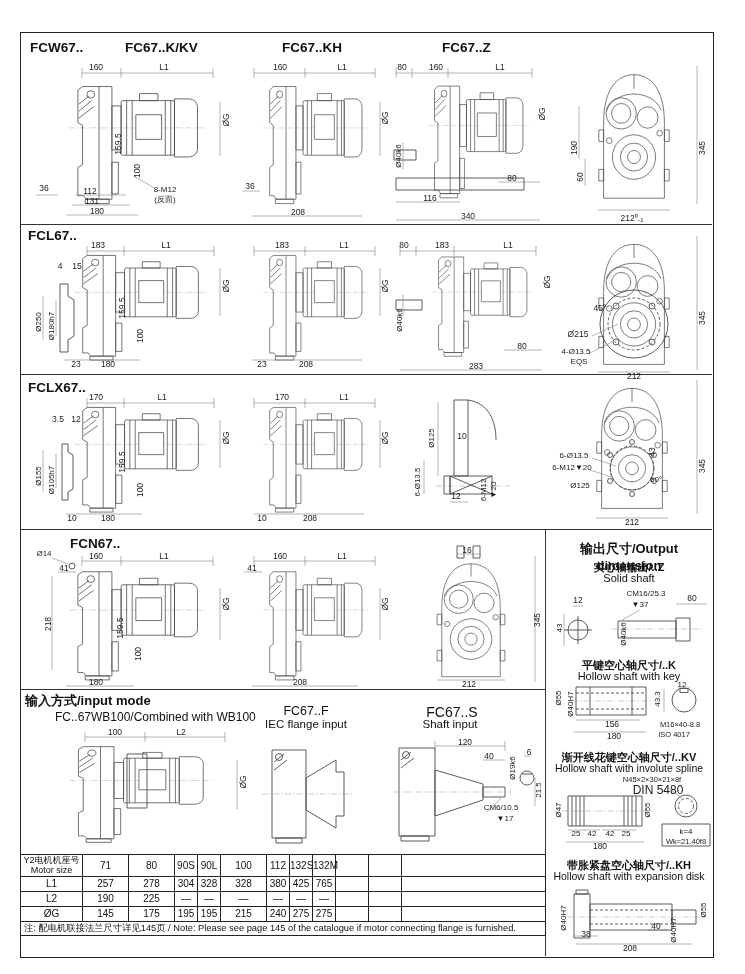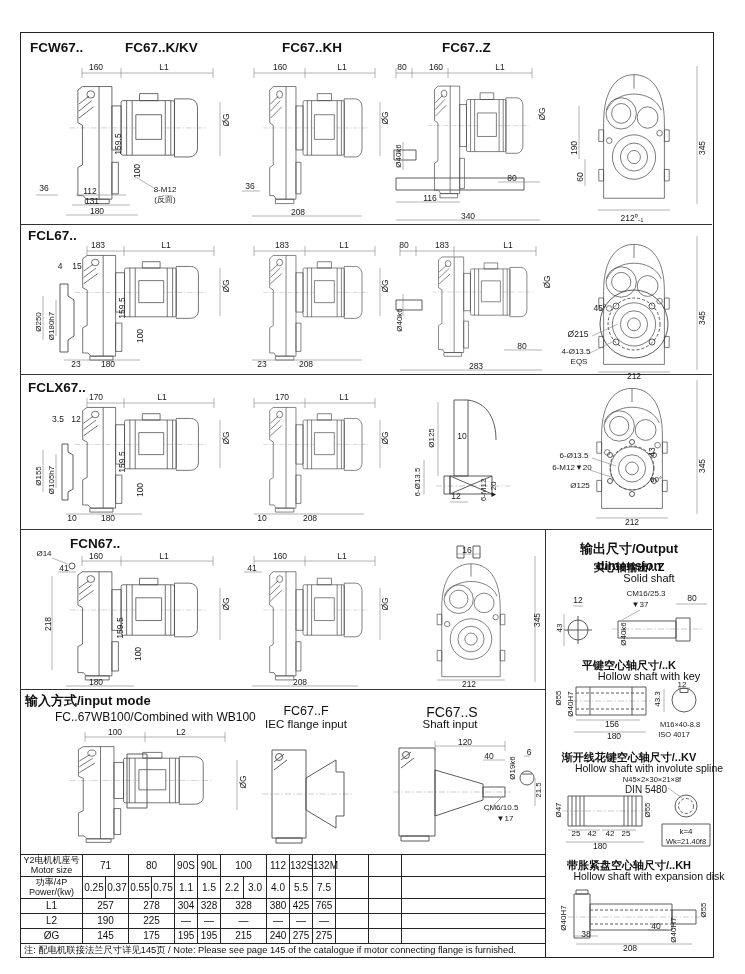--- a/index.html
+++ b/index.html
@@ -9,21 +9,21 @@
   .title{font-size:17px;font-weight:bold;letter-spacing:.5px;white-space:nowrap;}
   .frame{border:1.4px solid #222;}
   .hline{border-top:1px solid #333;height:0;}
   .vline{border-left:1px solid #333;width:0;}
   .serieslbl{font-size:13.5px;font-weight:bold;white-space:nowrap;}
   .collbl{font-size:13.5px;font-weight:bold;white-space:nowrap;}
   .seclbl{font-size:13px;font-weight:bold;white-space:nowrap;}
   .sublbl{font-size:12px;white-space:nowrap;}
   .ctr{text-align:center;}
   .ozh{font-size:11px;font-weight:bold;}
-  .oen{font-size:11px;padding-left:20px;}
+  .oen{font-size:11px;}
   .otitle{font-size:13px;font-weight:bold;}
   .cell{position:absolute;}
   .dlb{position:absolute;font-size:8.5px;line-height:1;white-space:nowrap;color:#1a1a1a;}
   svg{display:block;overflow:visible;}
   .shape{fill:none;stroke:#4a4a4a;stroke-width:.9;stroke-linejoin:round;}
   .shape .win{fill:#fff;}
   .dim line, line.dim{stroke:#777;stroke-width:.55;}
   .cl{stroke:#999;stroke-width:.5;stroke-dasharray:6 2 1.5 2;fill:none;}
   .dash{stroke-dasharray:3 2;}
   table.spec{border-collapse:collapse;table-layout:fixed;width:526px;background:#fff;}
@@ -587,21 +587,21 @@
       <g class="dim">
         <line x1="16" y1="54" x2="32" y2="54"></line>
           <line x1="32" y1="54" x2="48" y2="54"></line>
         <line x1="50" y1="54" x2="68" y2="54"></line>
           <line x1="68" y1="54" x2="84" y2="54"></line>
         <line x1="14" y1="66" x2="92" y2="66"></line>
         <line x1="116" y1="12" x2="130" y2="22"></line>
       </g>
     </svg>
   <span class="dlb" style="left: 100px; top: 4px; font-size: 7.5px; transform: translate(-50%, -50%);">N45×2×30×21×8f</span>
-      <span class="dlb" style="left: 94px; top: 14px; font-size: 10px; transform: translate(-50%, -50%);">DIN 5480</span>
+      <span class="dlb" style="left: 106px; top: 14px; font-size: 12px; transform: translate(-50%, -50%);">DIN 5480</span>
       <span class="dlb" style="left: 7px; top: 34px; font-size: 8px; transform: translate(-50%, -50%) rotate(-90deg);">Ø47</span>
       <span class="dlb" style="left: 96px; top: 34px; font-size: 8px; transform: translate(-50%, -50%) rotate(-90deg);">Ø55</span>
       <span class="dlb" style="left: 24px; top: 58px; font-size: 8px; transform: translate(-50%, -50%);">25</span>
       <span class="dlb" style="left: 40px; top: 58px; font-size: 8px; transform: translate(-50%, -50%);">42</span>
       <span class="dlb" style="left: 58px; top: 58px; font-size: 8px; transform: translate(-50%, -50%);">42</span>
       <span class="dlb" style="left: 74px; top: 58px; font-size: 8px; transform: translate(-50%, -50%);">25</span>
       <span class="dlb" style="left: 48px; top: 70px; transform: translate(-50%, -50%);">180</span>
       <span class="dlb" style="left: 134px; top: 56px; font-size: 8px; transform: translate(-50%, -50%);">k=4</span>
       <span class="dlb" style="left: 134px; top: 66px; font-size: 7.5px; transform: translate(-50%, -50%);">Wk=21.40f8</span>
     </div>
@@ -656,37 +656,20 @@
           <tr style="height:22px">
         <td class="hd"><span>Y2电机机座号</span><br><span>Motor size</span></td>
         <td colspan="2">71</td>
         <td colspan="2">80</td>
         <td>90S</td>
         <td>90L</td>
         <td colspan="2">100</td>
         <td>112</td>
         <td>132S</td>
         <td>132M</td>
-        <td></td>
-            <td></td>
-            <td></td>
-      </tr>
-      <tr style="height:22px">
-        <td class="hd"><span>功率/4P</span><br><span>Power/(kw)</span></td>
-        <td>0.25</td>
-        <td>0.37</td>
-        <td>0.55</td>
-        <td>0.75</td>
-        <td>1.1</td>
-        <td>1.5</td>
-        <td>2.2</td>
-        <td>3.0</td>
-        <td>4.0</td>
-        <td>5.5</td>
-        <td>7.5</td>
         <td></td>
             <td></td>
             <td></td>
       </tr>
       <tr style="height:15px">
         <td>L1</td>
         <td colspan="2">257</td>
         <td colspan="2">278</td>
         <td>304</td>
         <td>328</td>

